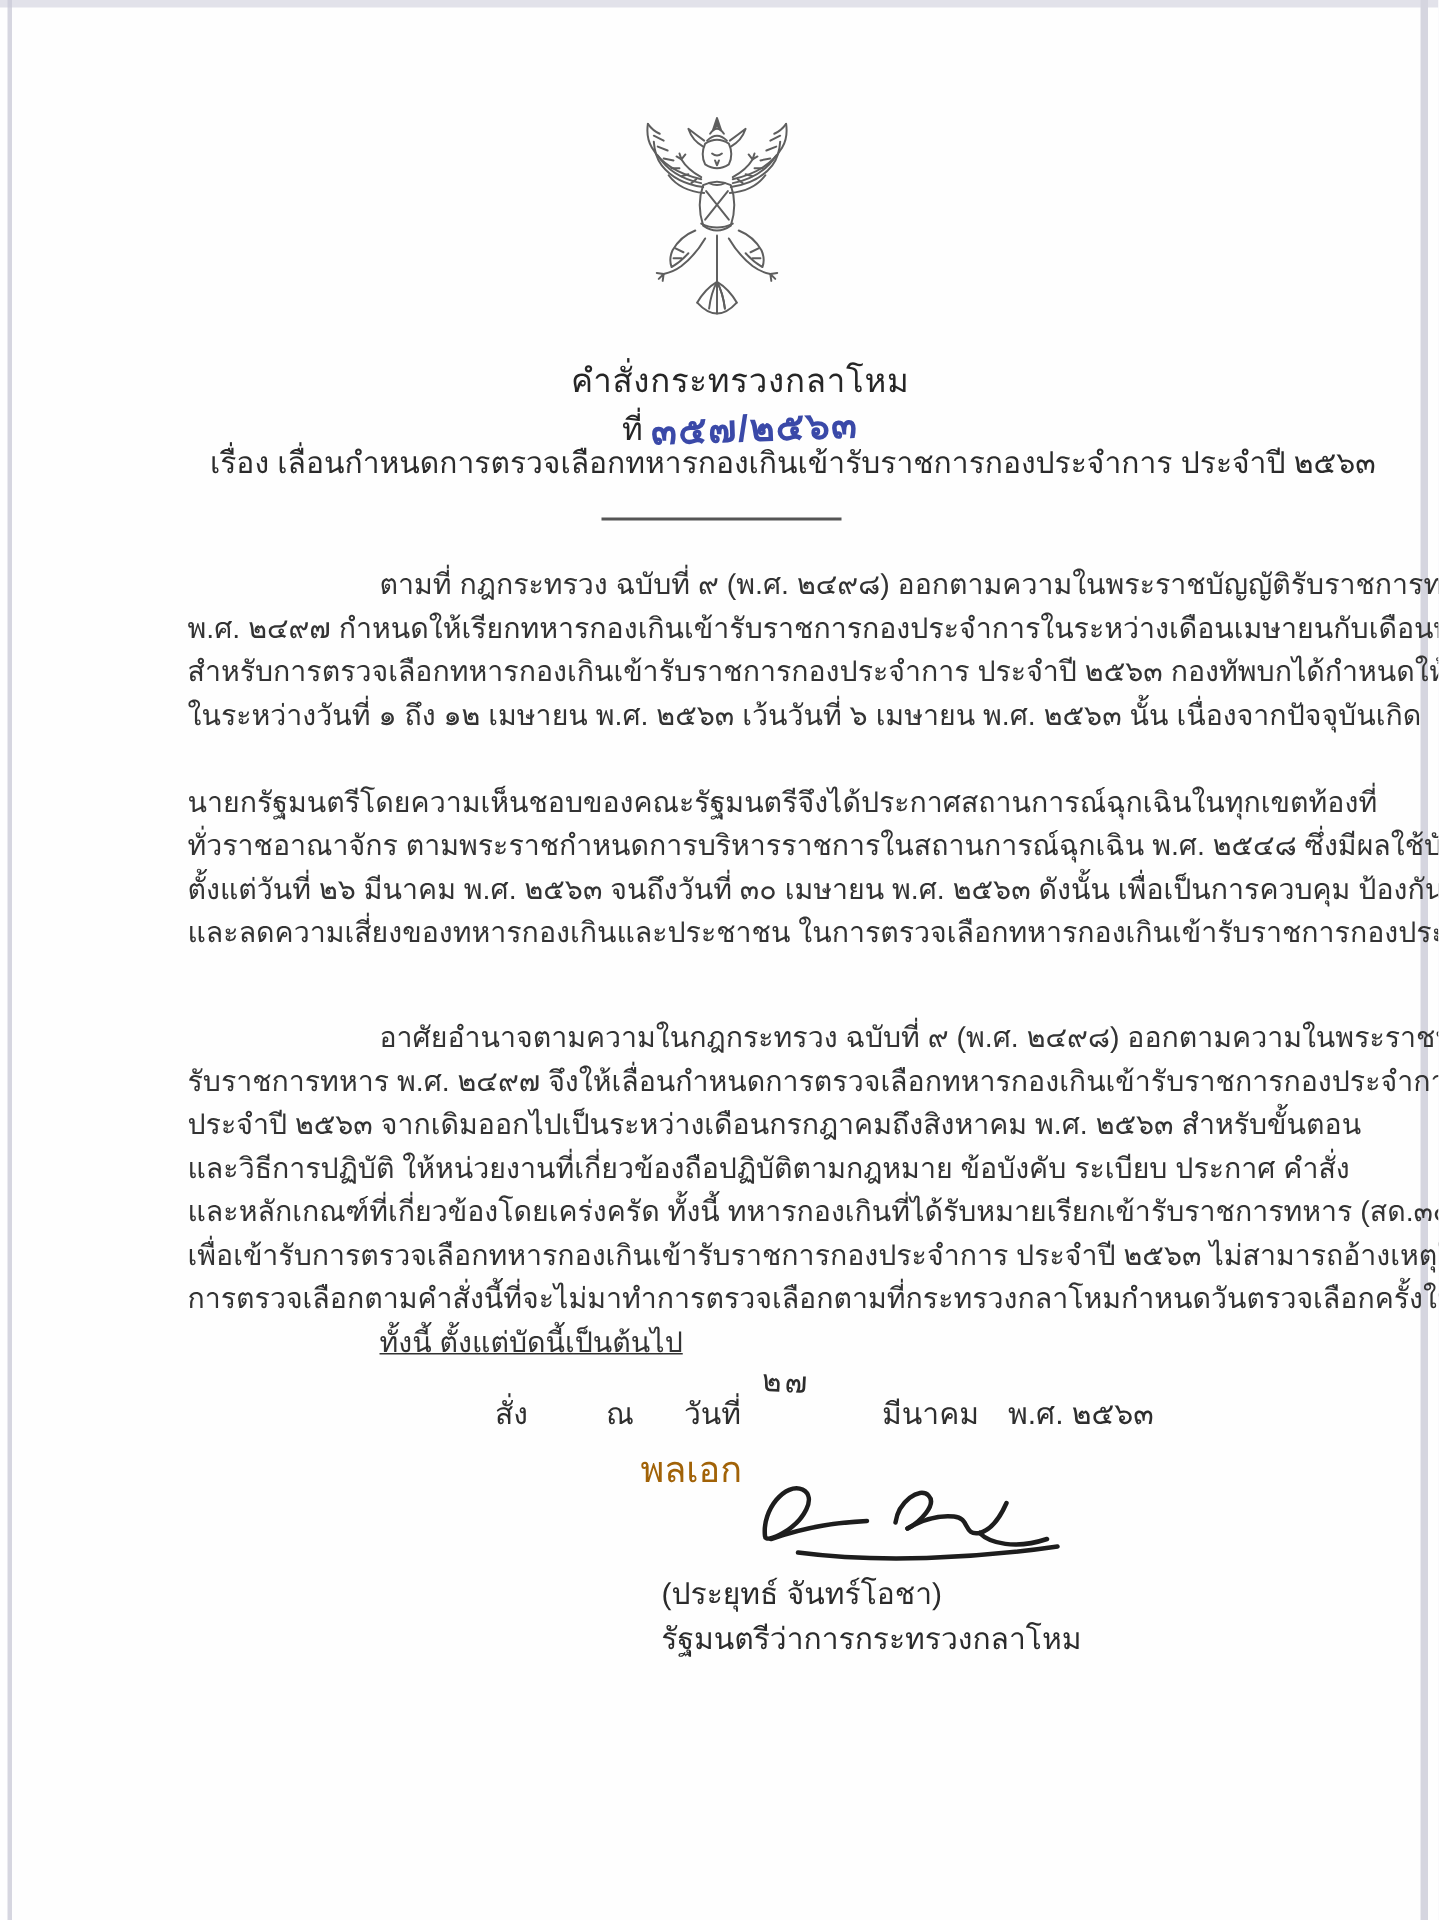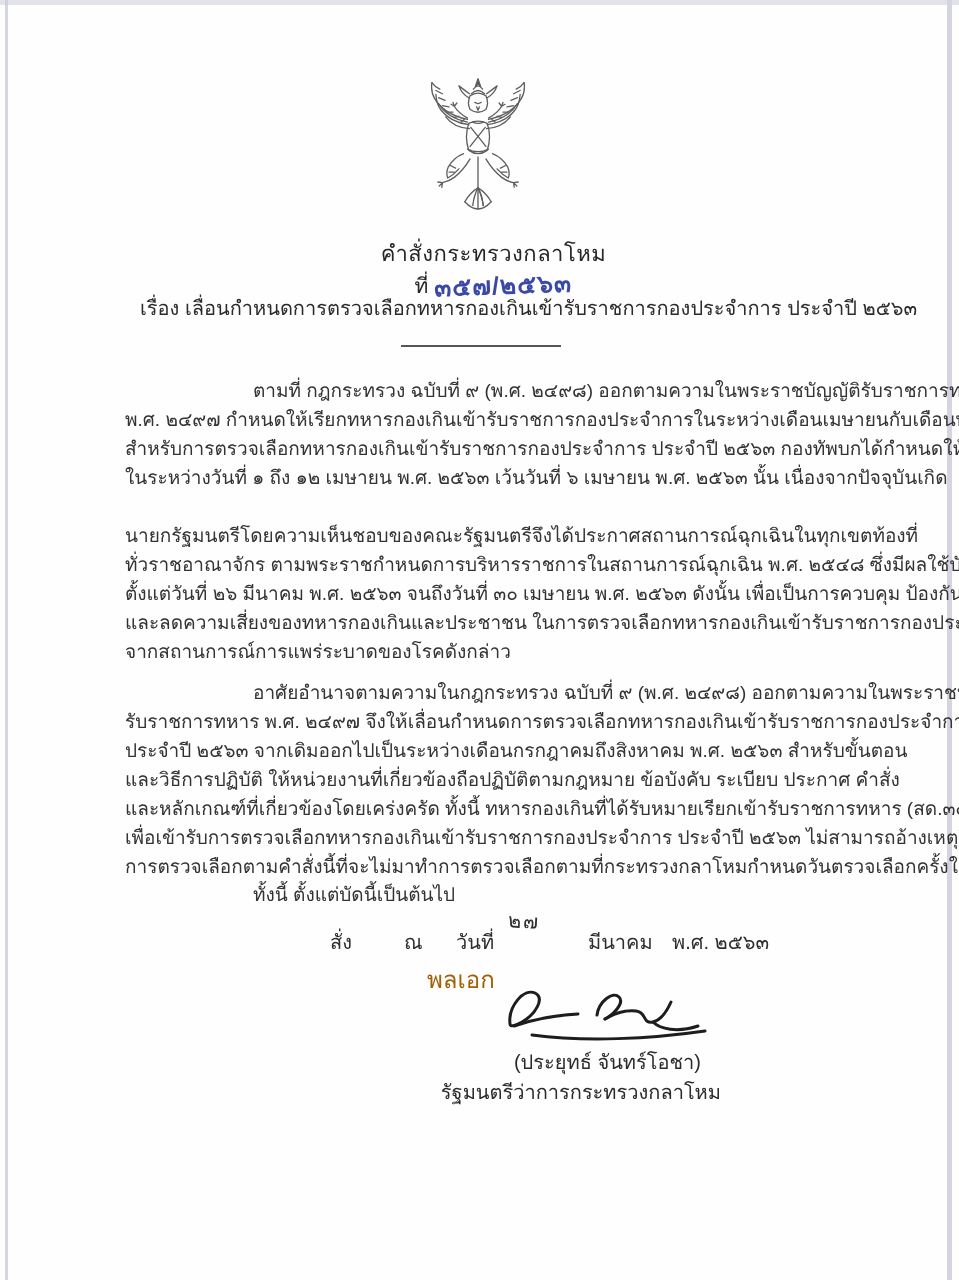--- a/index.html
+++ b/index.html
@@ -22,28 +22,28 @@
   .doc-title{top:236px;font-size:22px;letter-spacing:.5px;color:#262626;text-align:center;left:14px;width:959px;}
   .doc-number{top:264px;font-size:21px;text-align:center;left:14px;width:959px;color:#262626;}
   .hand-blue{
     display:inline-block;color:#3a49a8;font-size:25px;font-weight:bold;
     transform:rotate(-2deg) translateY(1px);letter-spacing:1px;
   }
   .subject{top:292px;left:140px;font-size:20px;color:#2b2b2b;}
   .divider{position:absolute;left:401px;top:345px;width:160px;height:2px;background:#555;}
   .bodyline{position:absolute;left:125px;font-size:19px;line-height:29px;color:#333;white-space:nowrap;}
   .indent{padding-left:128px;}
-  .effective{top:879px;left:253px;font-size:19px;color:#333;}
+  .effective{top:879px;left:253px;font-size:19px;color:#333;text-decoration:underline;}
   .dateline span{position:absolute;font-size:20px;color:#2e2e2e;}
   .hand-day{
     position:absolute;left:508px;top:905px;font-size:37px;color:#1f1f1f;
     transform:rotate(3deg);letter-spacing:2px;font-weight:500;
   }
   .sig-rank{top:960px;left:427px;font-size:24px;color:#a16207;}
-  .sig-name{top:1046px;left:441px;width:260px;text-align:right;font-size:20px;color:#2b2b2b;white-space:nowrap;}
+  .sig-name{top:1046px;left:441px;width:260px;text-align:left;font-size:20px;color:#2b2b2b;white-space:nowrap;}
   .sig-title{top:1076px;left:421px;width:300px;text-align:right;font-size:20px;color:#2b2b2b;white-space:nowrap;}
   .sig-script{position:absolute;left:500px;top:982px;width:215px;height:64px;}
 </style>
 </head>
 <body>
 
 <div class="page">
   <div class="edge-top"></div>
   <div class="edge-left"></div>
   <div class="edge-right"></div>
@@ -113,21 +113,20 @@
   <div class="divider"></div>
 
   <div class="bodyline indent" style="top:376px">ตามที่ กฎกระทรวง ฉบับที่ ๙ (พ.ศ. ๒๔๙๘) ออกตามความในพระราชบัญญัติรับราชการทหาร</div>
   <div class="bodyline" style="top:405px">พ.ศ. ๒๔๙๗ กำหนดให้เรียกทหารกองเกินเข้ารับราชการกองประจำการในระหว่างเดือนเมษายนกับเดือนพฤษภาคม</div>
   <div class="bodyline" style="top:434px">สำหรับการตรวจเลือกทหารกองเกินเข้ารับราชการกองประจำการ ประจำปี ๒๕๖๓ กองทัพบกได้กำหนดให้มีขึ้น</div>
   <div class="bodyline" style="top:463px">ในระหว่างวันที่ ๑ ถึง ๑๒ เมษายน พ.ศ. ๒๕๖๓ เว้นวันที่ ๖ เมษายน พ.ศ. ๒๕๖๓ นั้น  เนื่องจากปัจจุบันเกิด</div>
   <div class="bodyline" style="top:521px">นายกรัฐมนตรีโดยความเห็นชอบของคณะรัฐมนตรีจึงได้ประกาศสถานการณ์ฉุกเฉินในทุกเขตท้องที่</div>
   <div class="bodyline" style="top:550px">ทั่วราชอาณาจักร ตามพระราชกำหนดการบริหารราชการในสถานการณ์ฉุกเฉิน พ.ศ. ๒๕๔๘ ซึ่งมีผลใช้บังคับ</div>
   <div class="bodyline" style="top:579px">ตั้งแต่วันที่ ๒๖ มีนาคม พ.ศ. ๒๕๖๓ จนถึงวันที่ ๓๐ เมษายน  พ.ศ. ๒๕๖๓  ดังนั้น เพื่อเป็นการควบคุม ป้องกัน</div>
   <div class="bodyline" style="top:608px">และลดความเสี่ยงของทหารกองเกินและประชาชน ในการตรวจเลือกทหารกองเกินเข้ารับราชการกองประจำการ</div>
-  <div class="bodyline" style="top:637px">จากสถานการณ์การแพร่ระบาดของโรคดังกล่าว</div>
 
   <div class="bodyline indent" style="top:678px">อาศัยอำนาจตามความในกฎกระทรวง ฉบับที่ ๙ (พ.ศ. ๒๔๙๘) ออกตามความในพระราชบัญญัติ</div>
   <div class="bodyline" style="top:707px">รับราชการทหาร พ.ศ. ๒๔๙๗ จึงให้เลื่อนกำหนดการตรวจเลือกทหารกองเกินเข้ารับราชการกองประจำการ</div>
   <div class="bodyline" style="top:736px">ประจำปี ๒๕๖๓ จากเดิมออกไปเป็นระหว่างเดือนกรกฎาคมถึงสิงหาคม พ.ศ. ๒๕๖๓ สำหรับขั้นตอน</div>
   <div class="bodyline" style="top:765px">และวิธีการปฏิบัติ ให้หน่วยงานที่เกี่ยวข้องถือปฏิบัติตามกฎหมาย ข้อบังคับ ระเบียบ ประกาศ คำสั่ง</div>
   <div class="bodyline" style="top:794px">และหลักเกณฑ์ที่เกี่ยวข้องโดยเคร่งครัด  ทั้งนี้ ทหารกองเกินที่ได้รับหมายเรียกเข้ารับราชการทหาร (สด.๓๕)</div>
   <div class="bodyline" style="top:823px">เพื่อเข้ารับการตรวจเลือกทหารกองเกินเข้ารับราชการกองประจำการ ประจำปี ๒๕๖๓ ไม่สามารถอ้างเหตุในการเลื่อน</div>
   <div class="bodyline" style="top:852px">การตรวจเลือกตามคำสั่งนี้ที่จะไม่มาทำการตรวจเลือกตามที่กระทรวงกลาโหมกำหนดวันตรวจเลือกครั้งใหม่ได้</div>
 
   <div class="abs effective">ทั้งนี้  ตั้งแต่บัดนี้เป็นต้นไป</div>

